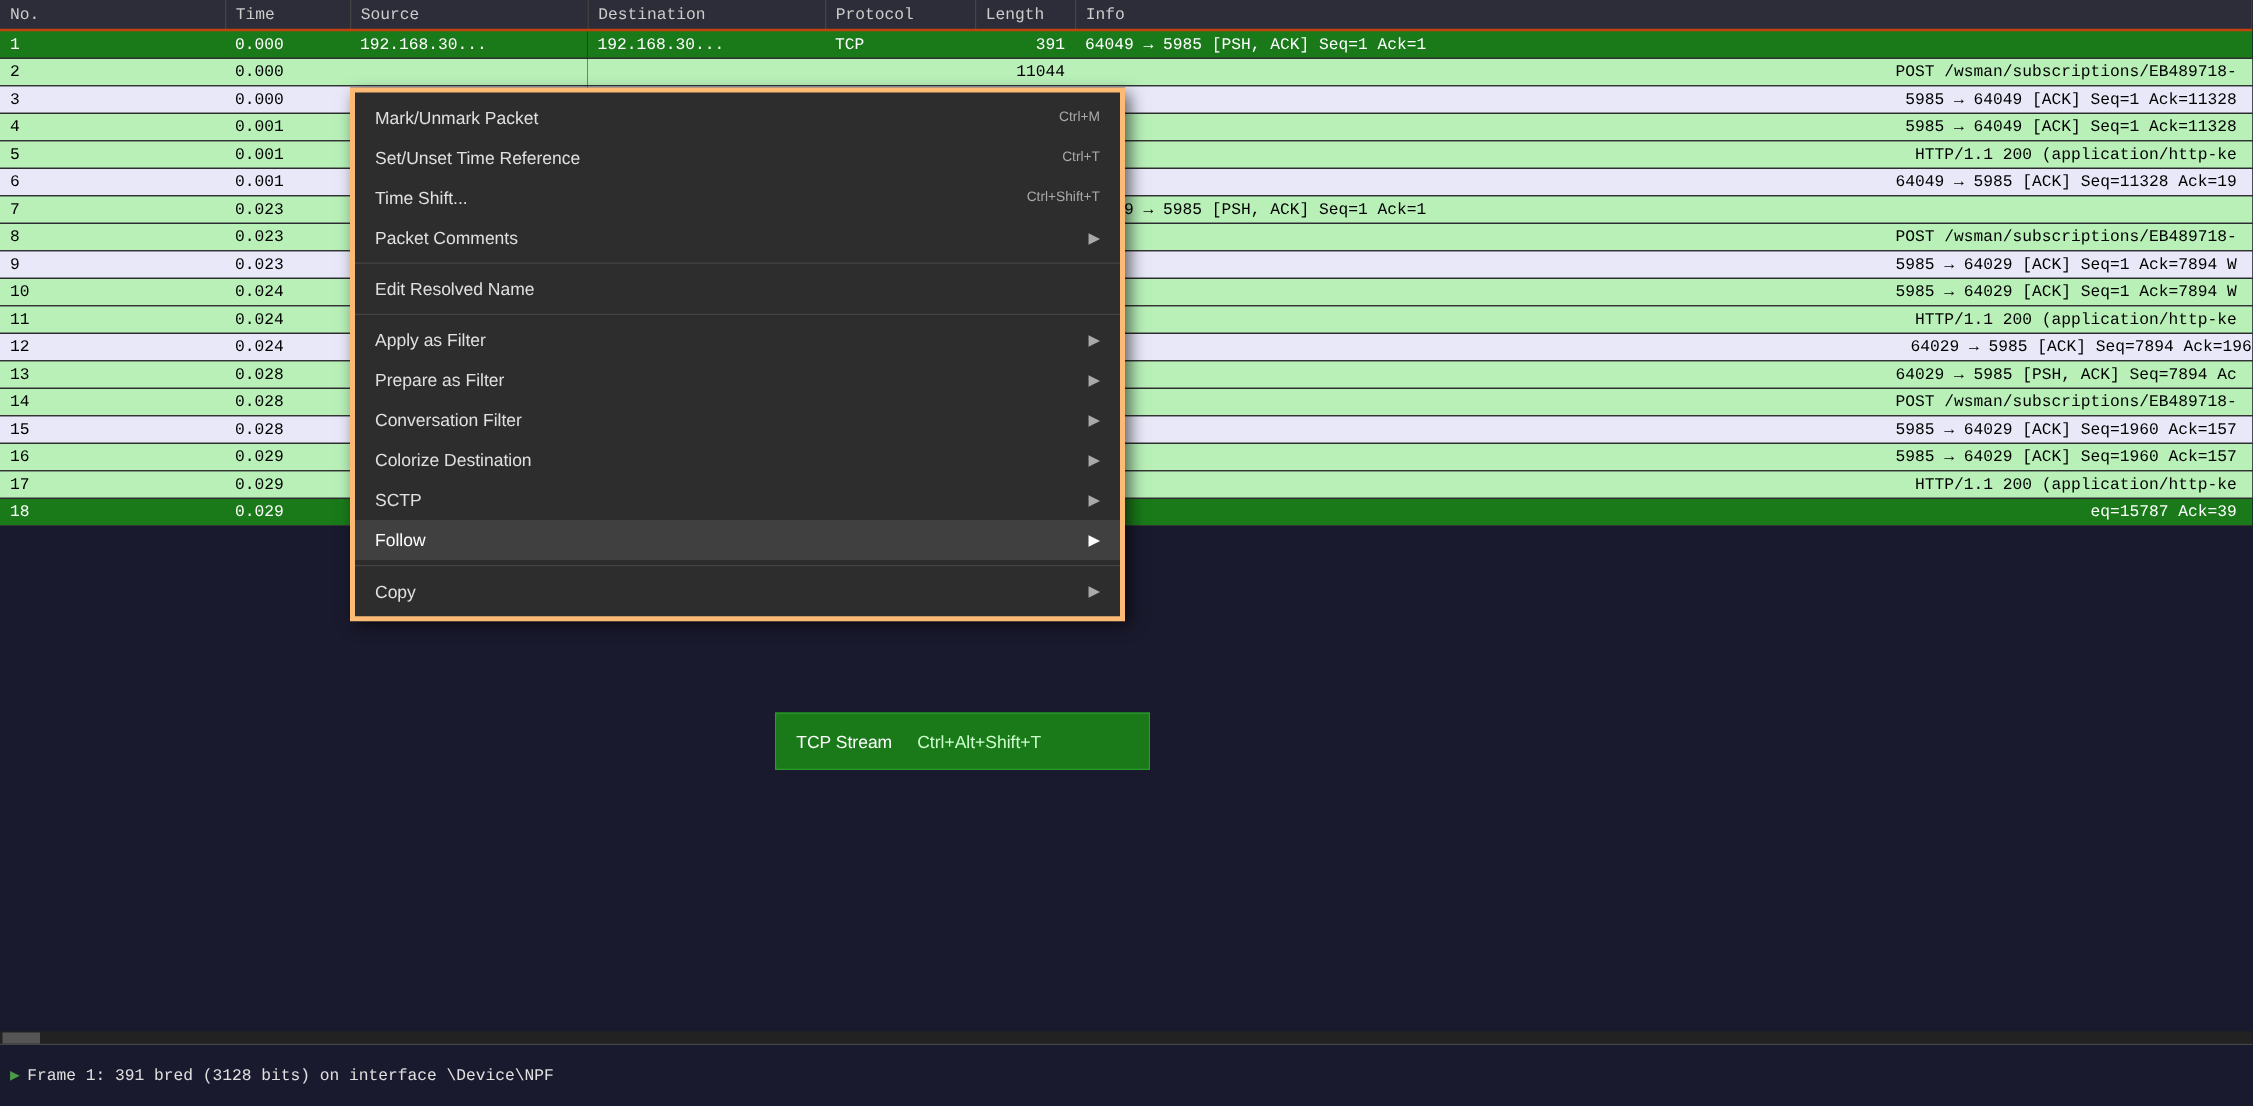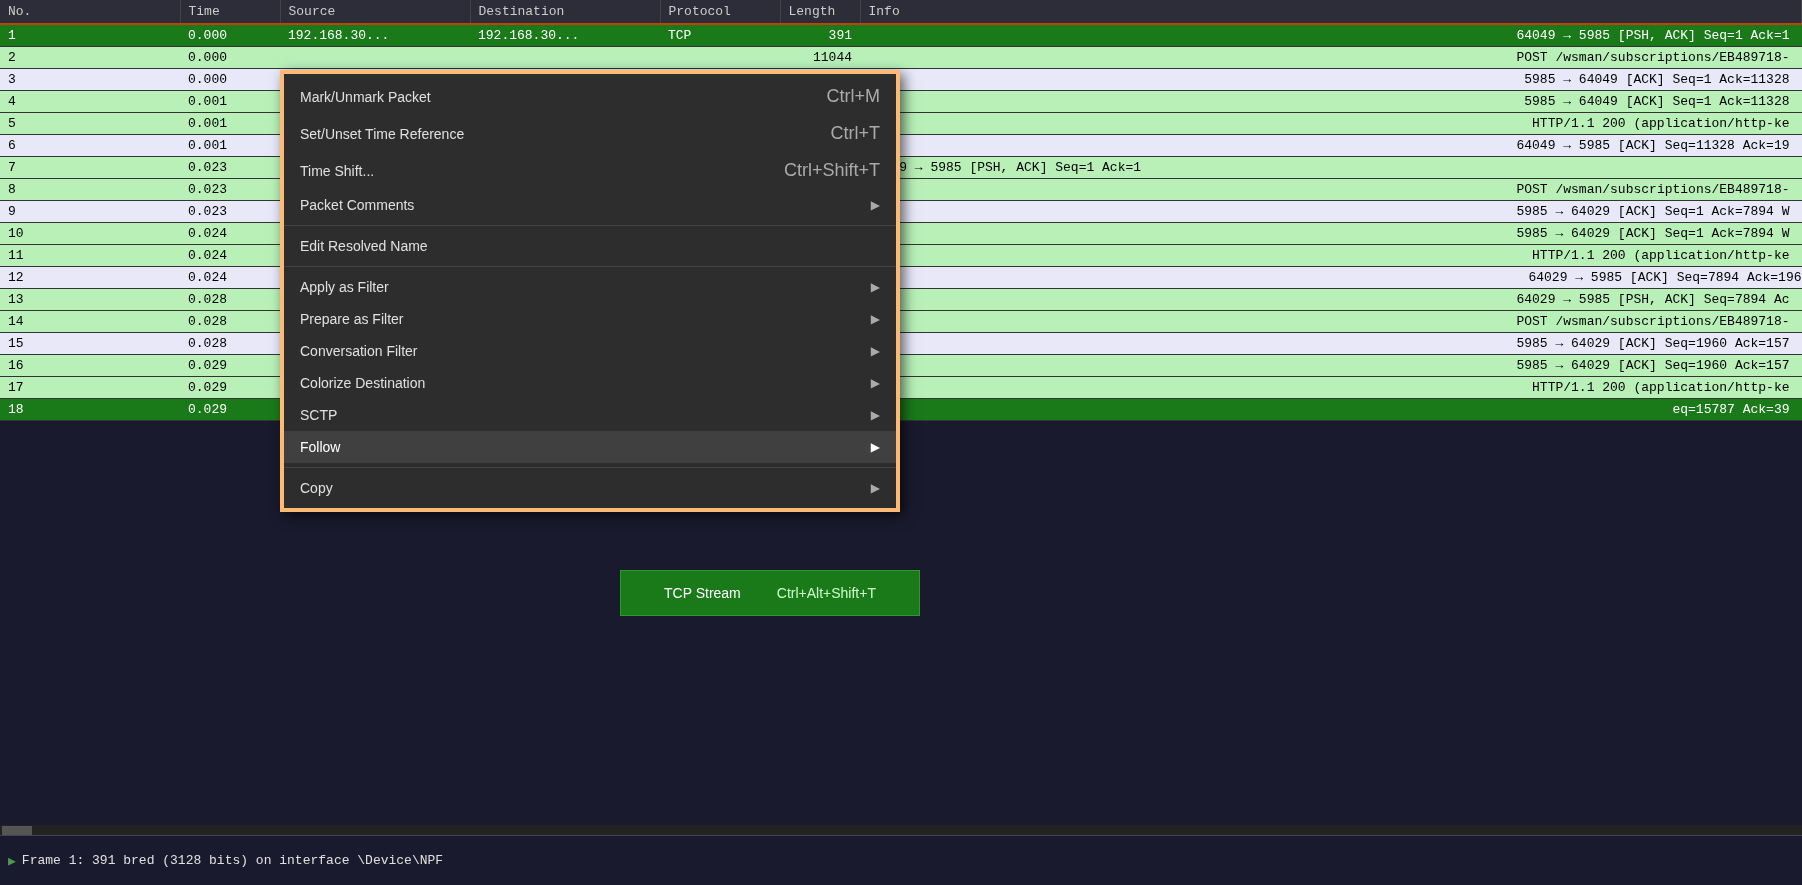--- a/index.html
+++ b/index.html
@@ -116,21 +116,21 @@
       white-space: nowrap;
     }
 
     .menu-item.highlighted {
       background: #404040;
       color: #fff;
     }
 
     .menu-item .shortcut {
       color: #aaa;
-      font-size: 18px;
+      font-size: 11px;
       margin-left: 40px;
       text-align: right;
     }
 
     .menu-item .arrow-right {
       color: #aaa;
       font-size: 12px;
       margin-left: 8px;
     }
 
@@ -152,28 +152,27 @@
       background: #1a7a1a;
       border: 1px solid #2a9a2a;
       min-width: 300px;
       z-index: 101;
       padding: 4px 0;
     }
 
     .submenu-item {
       display: flex;
       align-items: center;
-      justify-content: center;
+      justify-content: flex-start;
       padding: 10px 16px;
       color: #fff;
       font-family: 'Segoe UI', Arial, sans-serif;
       font-size: 14px;
       background: #1a7a1a;
       white-space: nowrap;
-      gap: 16px;
     }
 
     .submenu-item .shortcut {
       color: #cfc;
       margin-left: 20px;
     }
 
     
     .h-scrollbar {
       position: absolute;
@@ -215,21 +214,21 @@
       </tr>
     </thead>
     <tbody id="packet-tbody">
     <tr class="row-selected">
           <td>1</td>
           <td>0.000</td>
           <td>192.168.30...</td>
           <td>192.168.30...</td>
           <td>TCP</td>
           <td style="text-align: right;">391</td>
-          <td style="text-align: right; padding-right: 12px;">64049 → 5985 [PSH, ACK] Seq=1 Ack=1</td>
+          <td style="padding-right: 12px;">64049 → 5985 [PSH, ACK] Seq=1 Ack=1</td>
         </tr>
         <tr class="row-green">
           <td>2</td>
           <td>0.000</td>
           <td></td>
           <td></td>
           <td></td>
           <td style="text-align: right;">11044</td>
           <td style="text-align: right; padding-right: 12px;">POST /wsman/subscriptions/EB489718-</td>
         </tr>

